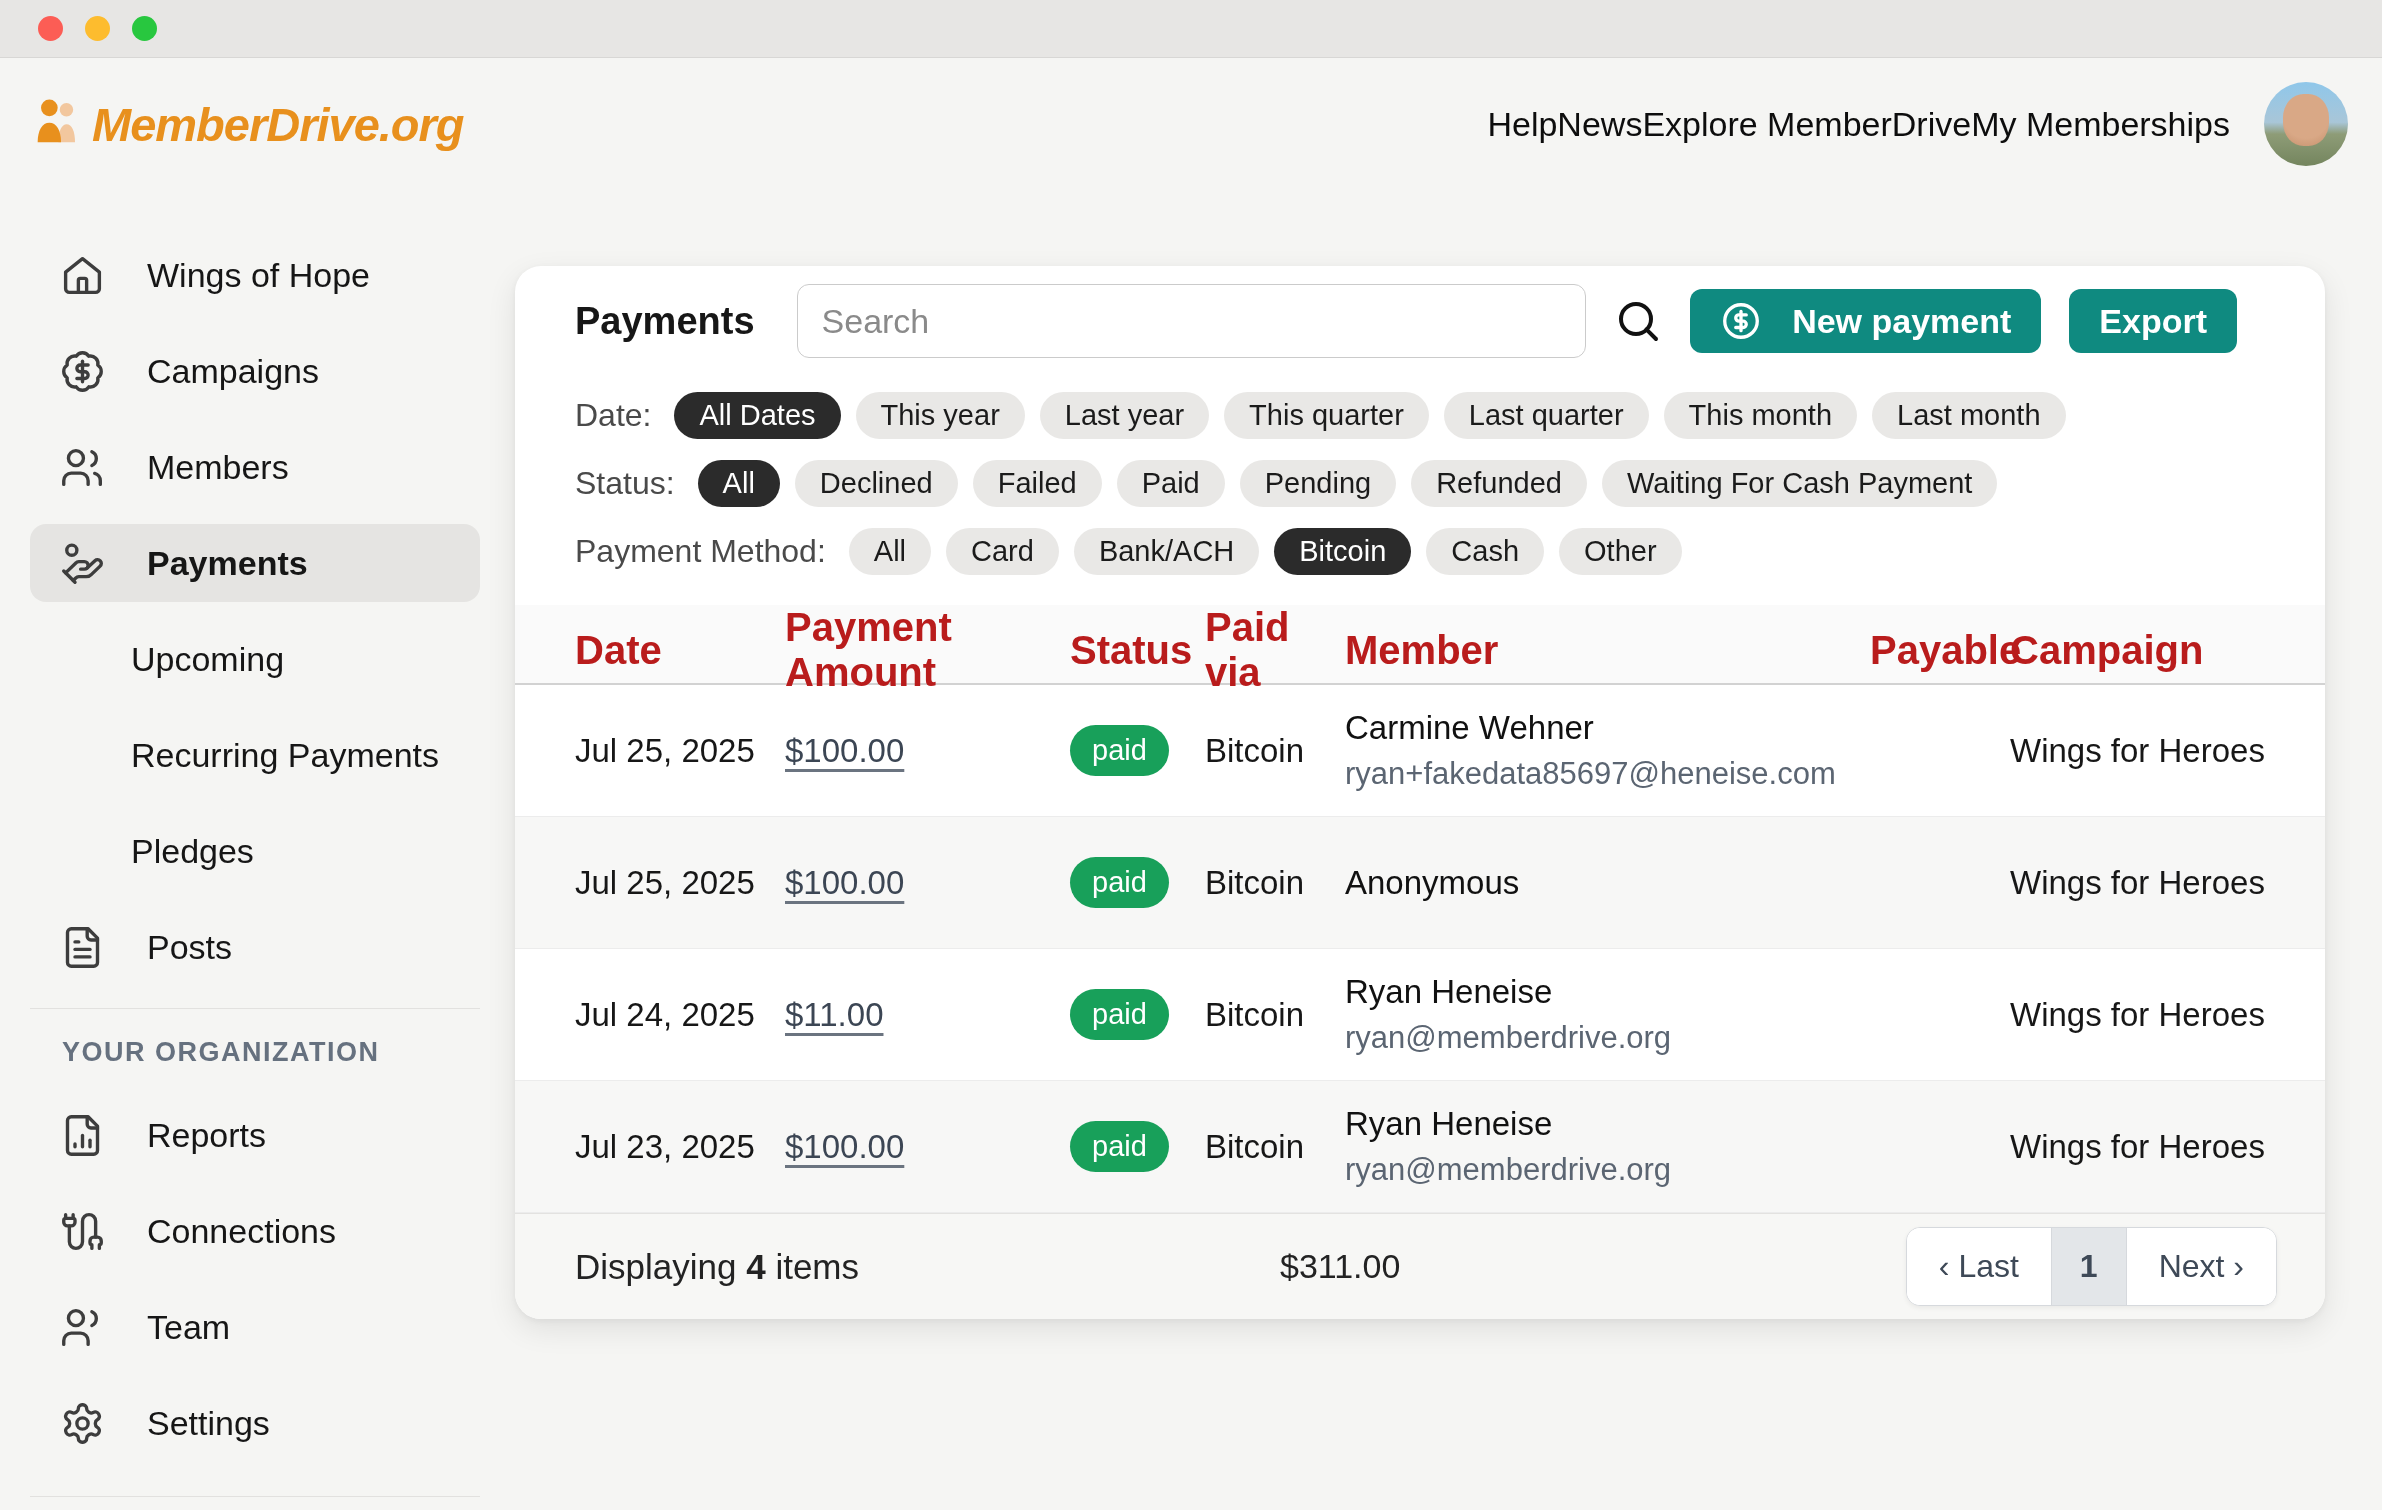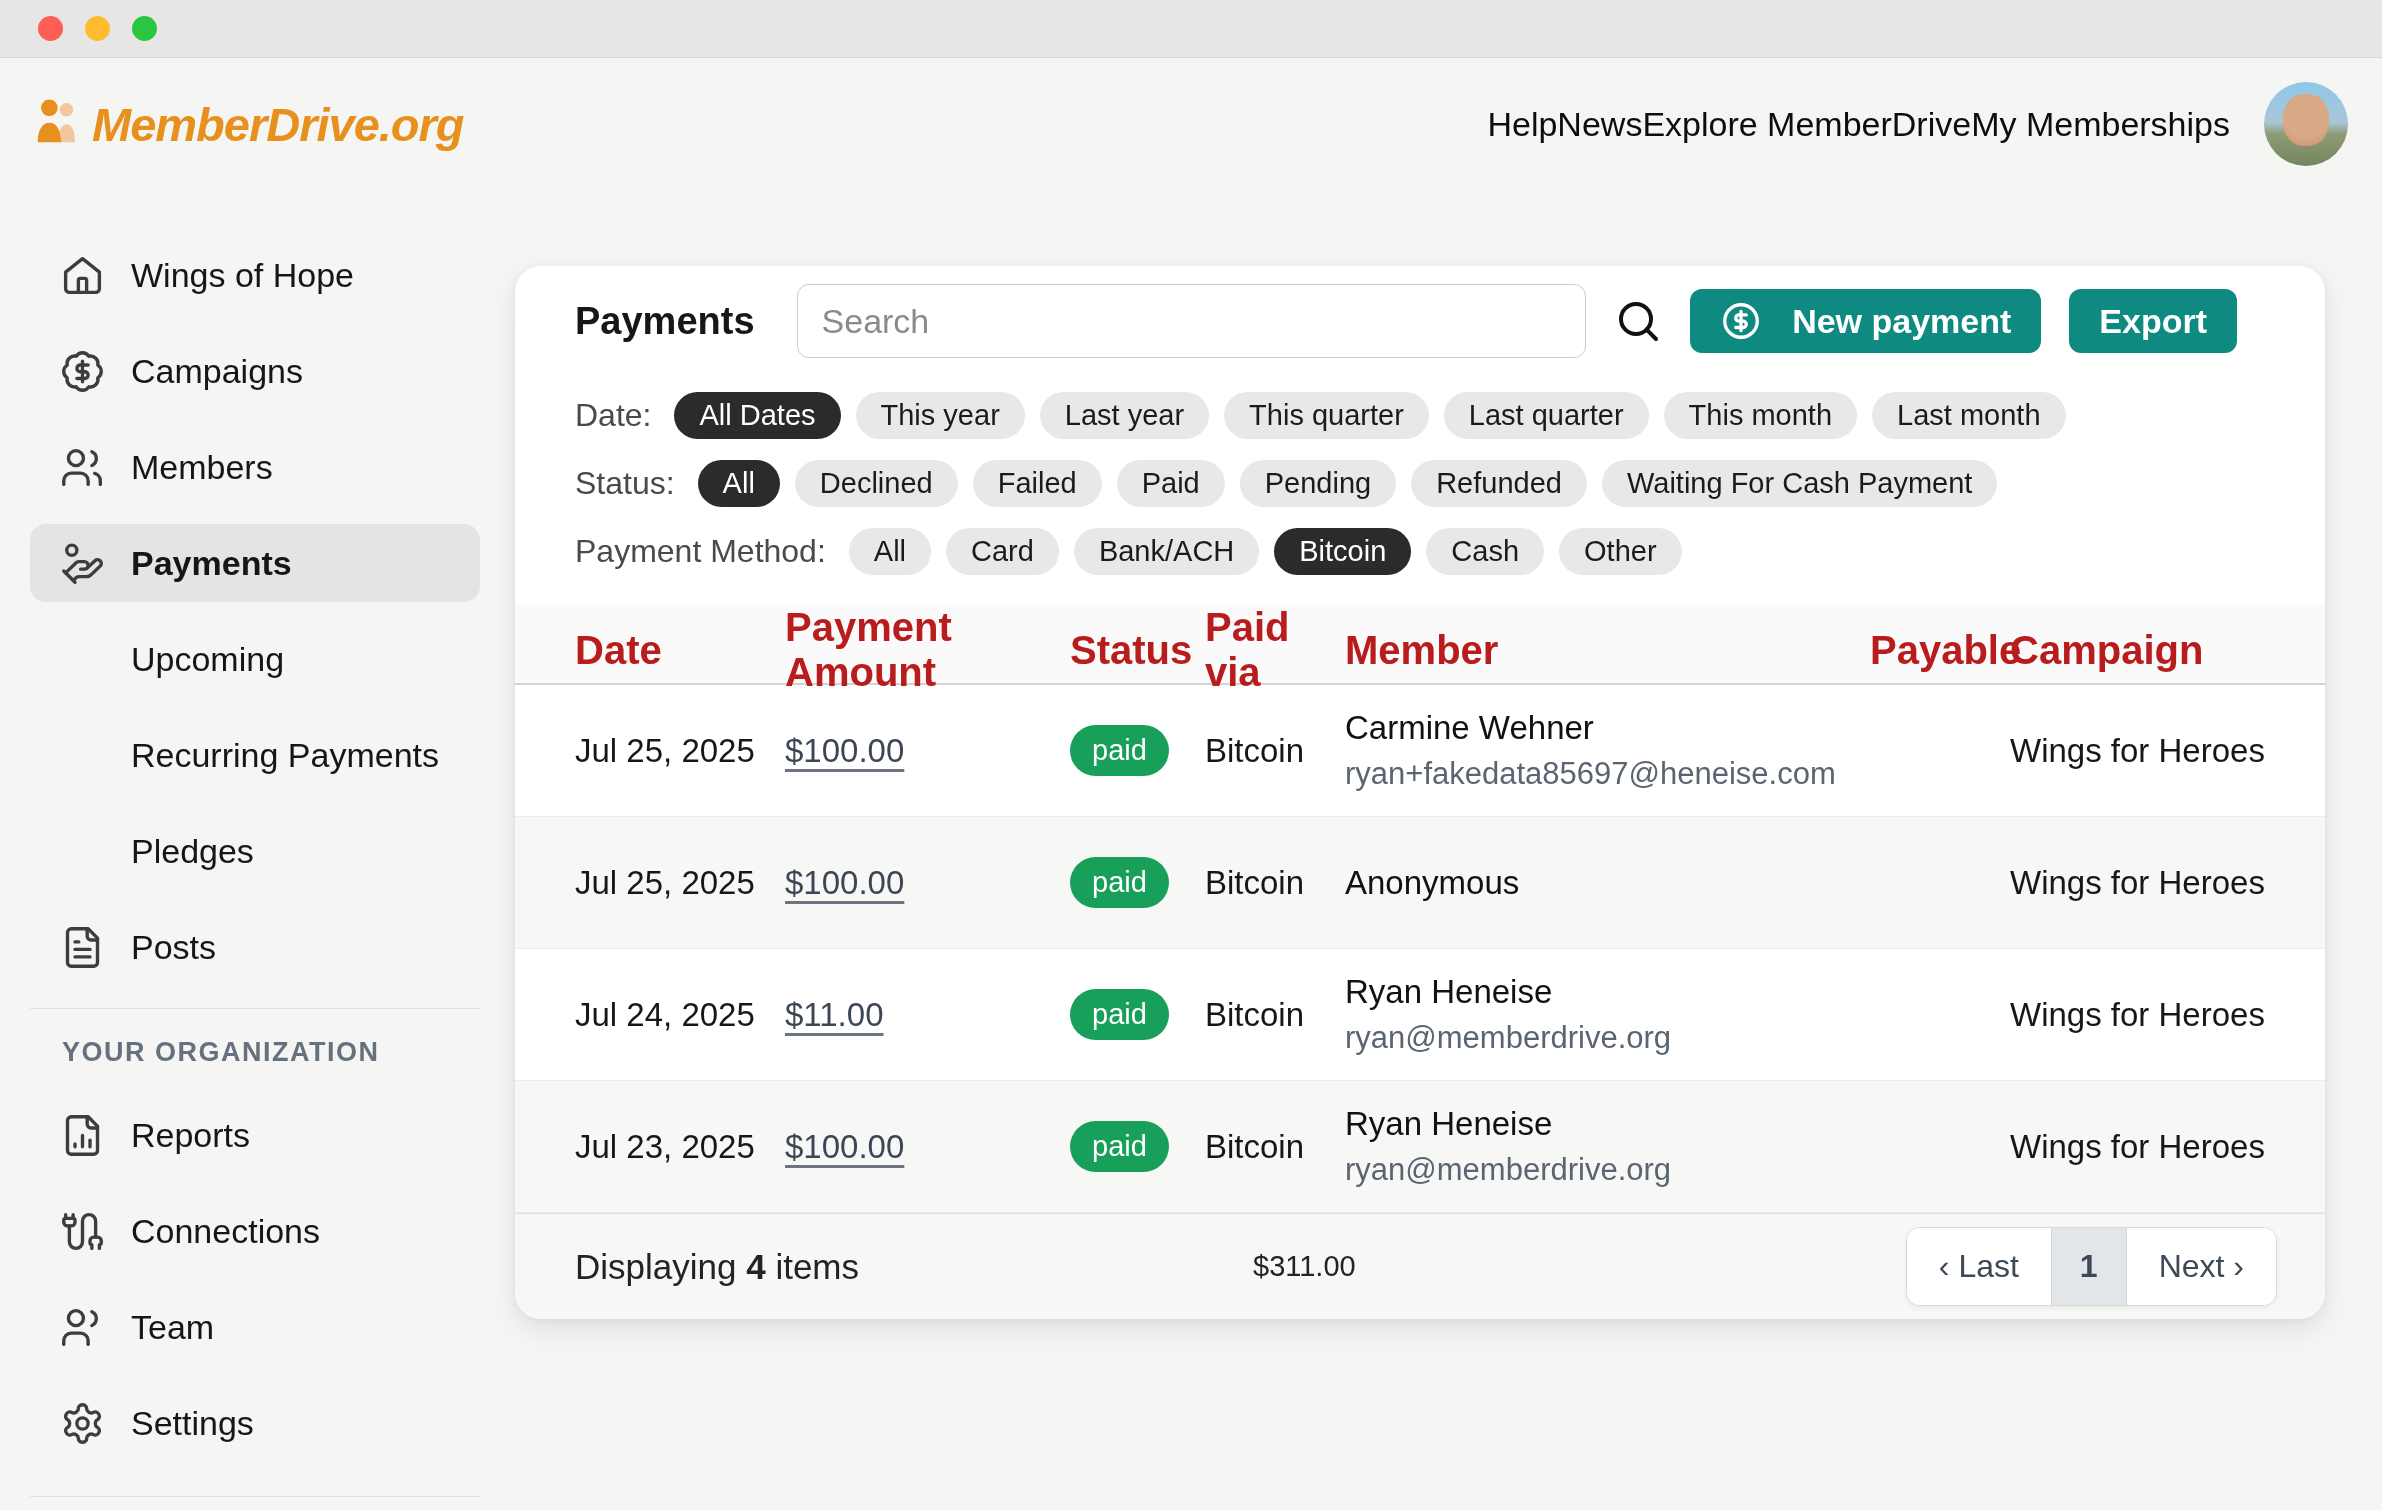--- a/index.html
+++ b/index.html
@@ -19,21 +19,21 @@
   .top-nav { margin-left:auto; display:flex; font-size:34px; font-weight:500; margin-right:34px; color:#0d0d0d; }
   .nav-link { background:none; border:none; font-size:34px; font-weight:500; color:#0d0d0d; }
   .avatar { width:84px; height:84px; border-radius:50%; position:relative; overflow:hidden; border:none;
             background:linear-gradient(180deg,#8fc7ea 0%,#a9c6d8 48%,#8e9c77 62%,#74855e 100%); }
   .avatar::after { content:""; position:absolute; left:50%; top:14%; transform:translateX(-50%);
             width:46px; height:52px; border-radius:45%; background:radial-gradient(circle at 50% 40%, #d9a886 0 60%, #c4906c 100%); }
 
   
   .layout { display:flex; align-items:flex-start; }
   .sidebar { width:486px; flex-shrink:0; padding:46px 0 0 30px; }
-  .side-item { display:flex; align-items:center; gap:26px; height:78px; margin-bottom:18px; padding-left:30px;
+  .side-item { display:flex; align-items:center; gap:42px; height:78px; margin-bottom:18px; padding-left:30px;
                width:450px; border-radius:16px; font-size:34px; background:none; border:none; color:#161616; }
   .side-item svg { width:45px; height:45px; stroke:#3d3d3d; fill:none; stroke-width:1.8; stroke-linecap:round; stroke-linejoin:round; flex-shrink:0; }
   .side-item.active { background:#e5e4e2; font-weight:700; }
   .side-item.sub { padding-left:101px; }
   .side-divider { height:1px; background:#e2e1df; width:450px; margin:22px 0 28px; }
   .side-section { font-size:27px; font-weight:700; color:#66717f; letter-spacing:1.5px; padding-left:32px; margin-bottom:28px; }
 
   
   .main { flex:1; padding-top:76px; }
   .card { width:1810px; margin-left:29px; background:#fff; border-radius:26px; overflow:hidden;
@@ -62,21 +62,21 @@
   .trow.alt { background:#f7f7f6; }
   .amount-link { color:#3c4654; text-decoration:underline; text-underline-offset:7px; text-decoration-color:#6b7480; background:none; border:none; font-size:33px; }
   .badge { display:inline-block; background:#18a05a; color:#fff; font-size:29px; padding:9px 22px; border-radius:999px; }
   .member-name { font-size:33px; color:#111; }
   .member-email { font-size:31px; color:#5b6572; margin-top:9px; }
   .member-email:empty { display:none; }
 
   .card-footer { position:relative; display:flex; align-items:center; background:#f7f7f5; border-top:1px solid #e3e2e0; height:106px; padding:0 48px 0 60px; }
   .footer-count { font-size:35px; color:#232323; }
   .footer-count b { font-weight:700; }
-  .footer-total { position:absolute; left:738px; font-size:29px; color:#232323; }
+  .footer-total { position:absolute; left:765px; font-size:34px; color:#232323; }
   .pager { margin-left:auto; display:flex; border:1px solid #d6d9dd; border-radius:14px; background:#fff; overflow:hidden; box-shadow:0 2px 5px rgba(0,0,0,.06); }
   .pager-btn { font-size:32px; color:#3e4957; padding:20px 32px; background:#fff; border:none; }
   .pager-page { background:#e3e6e9; border-left:1px solid #d6d9dd; border-right:1px solid #d6d9dd; font-weight:700; padding:20px 28px; font-size:32px; color:#3e4957; display:flex; align-items:center; }
 </style>
 </head>
 <body>
 
 <div class="titlebar">
   <button class="light red"></button>
   <button class="light yellow"></button>

